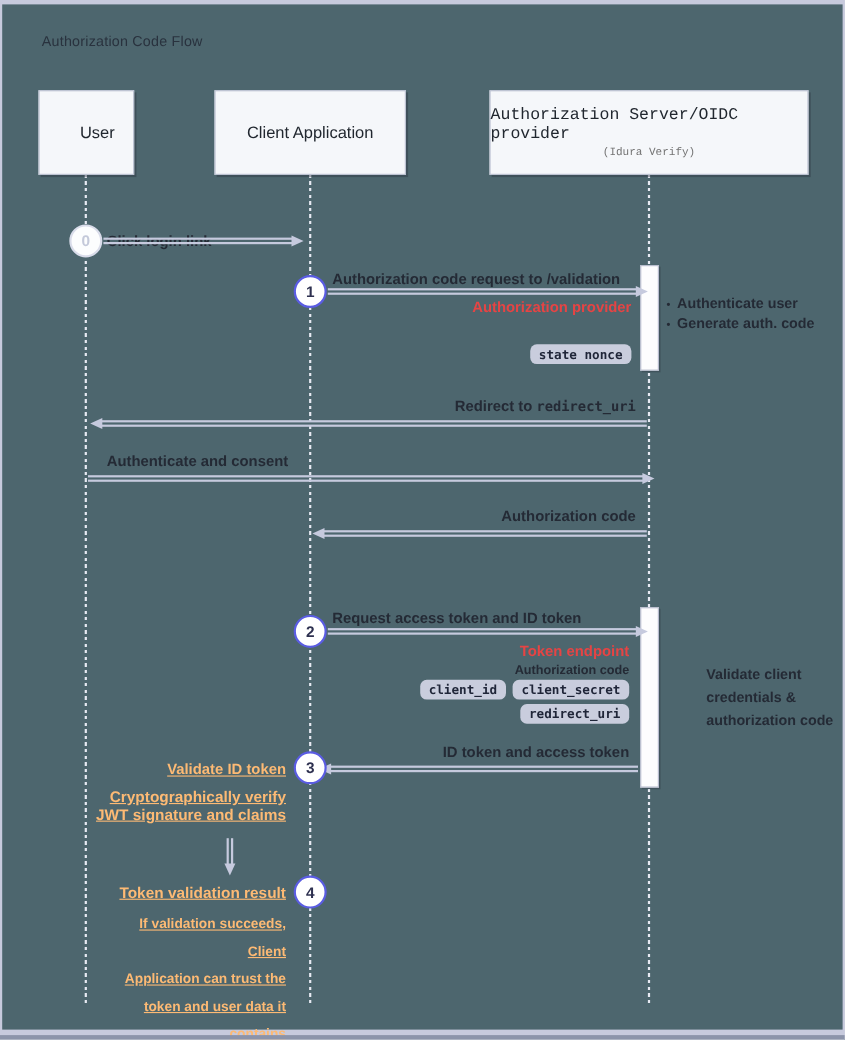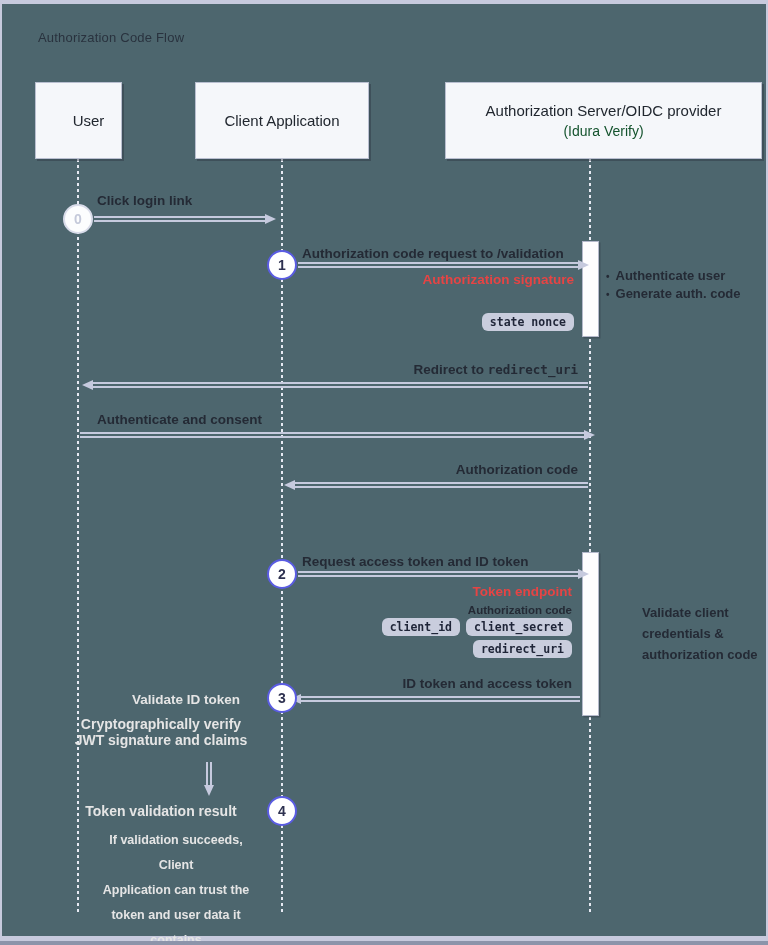--- a/index.html
+++ b/index.html
@@ -7,21 +7,21 @@
   body { font-family:"Liberation Sans", sans-serif; }
   #canvas { position:relative; width:768px; height:945px; background:#c7cadd; overflow:hidden; }
   #surface { position:absolute; left:2px; top:4px; width:764px; height:932px; background:#4d666e; }
   #hscrollbar { position:absolute; left:0; bottom:0; width:768px; height:4px; background:#8c94aa; }
 
   .diagram-title { position:absolute; left:36px; top:26px; font-size:13px; color:#29323e; font-weight:500; letter-spacing:.2px; }
 
   .actor-box { position:absolute; top:78px; height:77px; background:#f5f7fa; border:1px solid #b9bfd0;
     box-shadow:2px 2px 0 rgba(40,48,60,.4); display:flex; flex-direction:column; align-items:center; justify-content:center; }
   .actor-label { font-size:15px; color:#21272f; }
-  .actor-sub { font-size:14px; color:#14532d; margin-top:4px; }
+  .actor-sub { font-size:10px; color:#737373; margin-top:4px; }
 
   .lifeline { position:absolute; top:155px; width:2px; height:753px;
     background:repeating-linear-gradient(to bottom,#e7eaf3 0 3px,transparent 3px 6px); }
 
   .activation { position:absolute; left:580px; width:17px; background:#fdfdfe; border:1px solid #b4b9cb;
     box-shadow:1.5px 1.5px 0 rgba(40,48,60,.35); }
 
   .step-circle { position:absolute; width:30px; height:30px; border-radius:50%; background:#ffffff;
     display:flex; align-items:center; justify-content:center; font-size:14px; font-weight:bold; z-index:5; }
   .step-circle.purple { border:2.5px solid #5a5ce2; color:#2e3150; }
@@ -43,64 +43,64 @@
 
   .chip-row { position:absolute; display:flex; gap:6px; justify-content:flex-end; }
   .chip { background:#c9cddd; color:#1f2538; border-radius:6px; padding:2px 8px;
     font-family:"DejaVu Sans Mono", monospace; font-size:11.5px; font-weight:bold; white-space:nowrap; }
 
   .server-note { position:absolute; left:604px; font-size:13px; font-weight:bold; color:#242a35; }
   .bullet-line { display:flex; align-items:baseline; gap:6px; height:18px; }
   .bullet-dot { font-size:10px; }
   .note-pre { white-space:pre-line; }
 
-  .side-note { position:absolute; text-align:center; color:#e5e5e5; }
+  .side-note { position:absolute; text-align:right; color:#fdba74;text-decoration:underline; }
 </style>
 </head>
 <body>
 
 <div id="canvas">
   <div id="surface">
 
     <div class="diagram-title">Authorization Code Flow</div>
 
     <div class="lifeline" style="left:75px;"></div>
     <div class="lifeline" style="left:279px;"></div>
     <div class="lifeline" style="left:587px;"></div>
 
     <div class="actor-box" style="left:33px; width:87px;padding-left:20px;">
       <div class="actor-label">User</div>
     </div>
     <div class="actor-box" style="left:193px; width:174px;">
       <div class="actor-label">Client Application</div>
     </div>
-    <div class="actor-box" style="left:443px; width:317px;">
+    <div class="actor-box" style="left:443px; width:290px;font-family:Liberation Mono, monospace;">
       <div class="actor-label">Authorization Server/OIDC provider</div>
       <div class="actor-sub">(Idura Verify)</div>
     </div>
 
     <div class="activation" style="top:237px; height:96px;"></div>
     <div class="activation" style="top:548px; height:164px;"></div>
 
-    <div class="msg-label" style="left:95px; top:189px;">Click login link</div>
+    <div class="msg-label" style="left:95px; top:208px;">Click login link</div>
     <div class="arrow" style="left:92px; top:212px; width:172px;">
         <span class="head-right"></span>
       </div>
     <div class="step-circle light" style="left:61px; top:200px;">
         <span>0</span>
       </div>
 
     <div class="msg-label" style="left:300px; top:242px;">Authorization code request to /validation</div>
     <div class="arrow" style="left:296px; top:258px; width:281px;">
         <span class="head-right"></span>
       </div>
     <div class="step-circle purple" style="left:265px; top:246px;">
         <span>1</span>
       </div>
-    <div class="endpoint-label" style="right:192px; top:268px;">Authorization signature</div>
+    <div class="endpoint-label" style="right:192px; top:268px;">Authorization provider</div>
     <div class="chip-row" style="right:192px; top:309px;margin-left:44px;">
       <span class="chip">state nonce</span>
     </div>
     <div class="server-note" style="top:264px;">
       <div class="bullet-line">
         <span class="bullet-dot">•</span>
         <span>Authenticate user</span>
       </div>
       <div class="bullet-line">
         <span class="bullet-dot">•</span>

